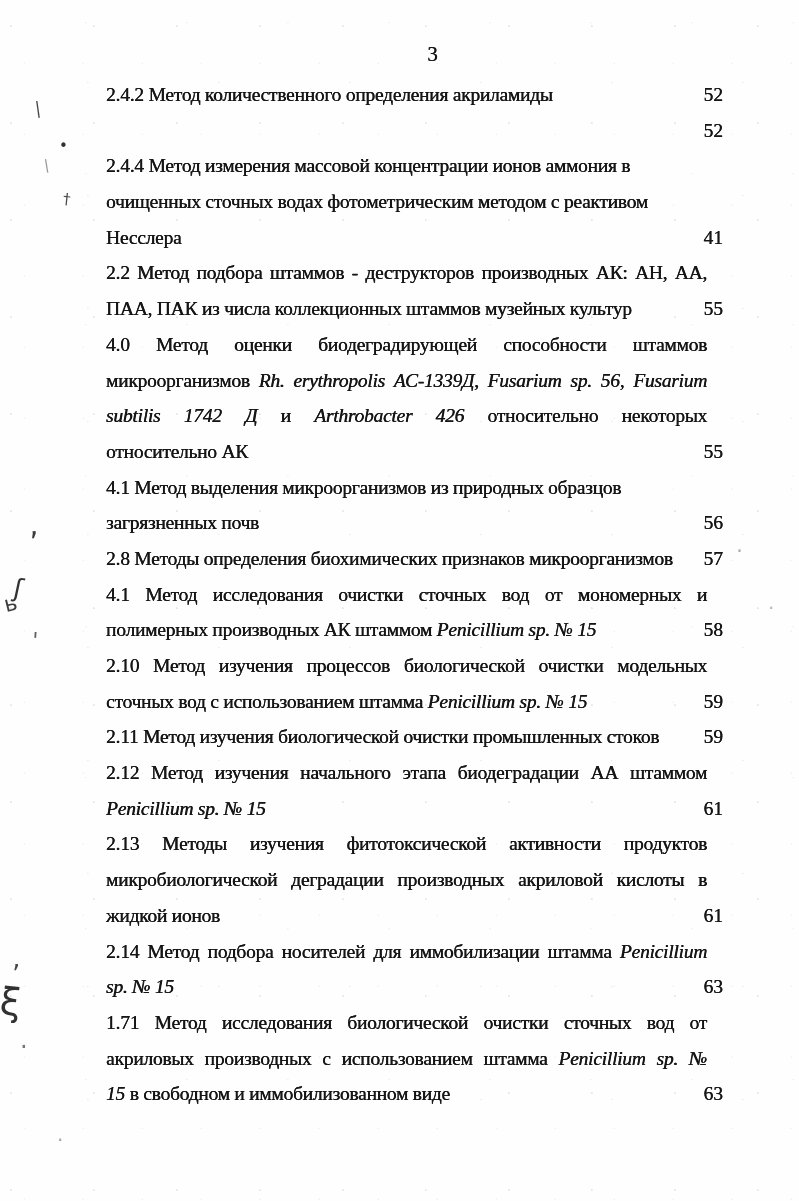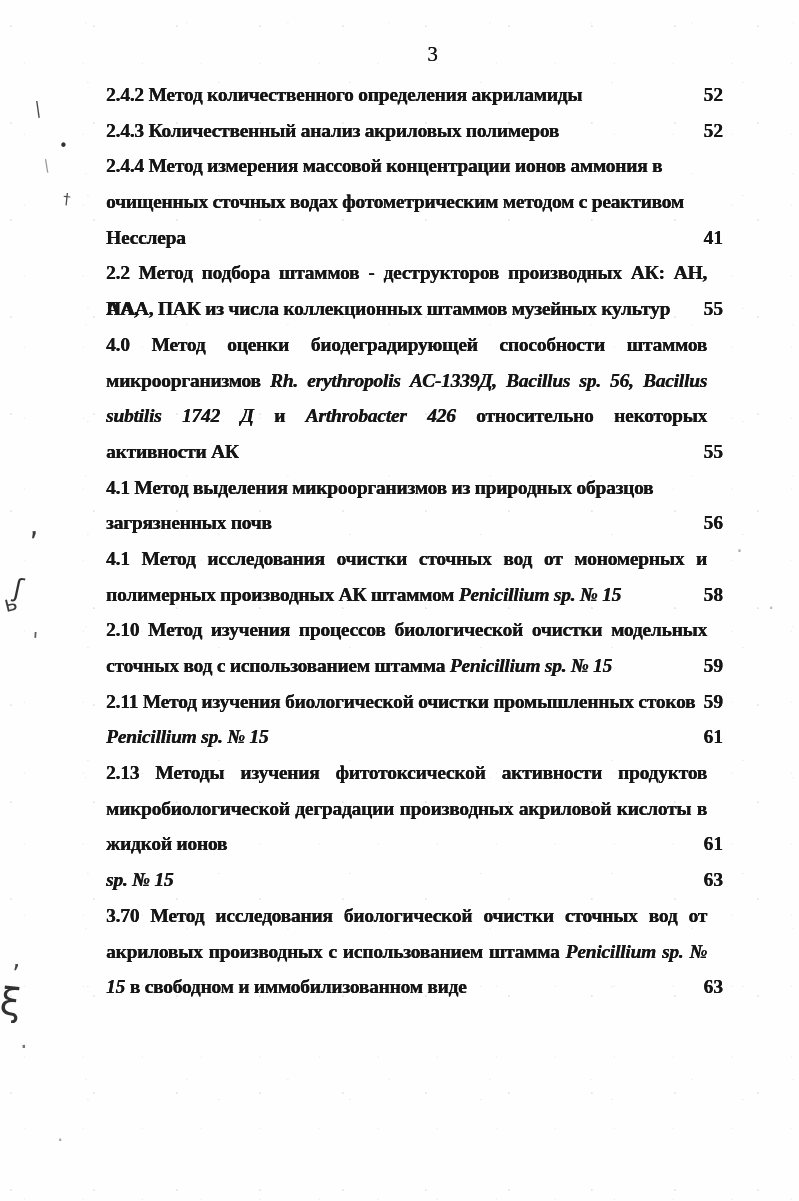--- a/index.html
+++ b/index.html
@@ -19,21 +19,21 @@
     color:#161616;
   }
   .pagenum-top{
     position:absolute;left:0;top:42px;width:100%;
     box-sizing:border-box;padding-left:66px;
     text-align:center;
     font-size:21px;
     text-shadow:.35px 0 0 currentColor;
   }
   .toc{
-    position:absolute;left:106px;top:77px;width:617px;font-weight:bold;
+    position:absolute;left:106px;top:77px;width:617px;
   }
   .line{
     position:relative;
     height:35.7px;line-height:35.7px;
     font-size:19.5px;letter-spacing:-0.25px;
     white-space:nowrap;
     text-shadow:.35px 0 0 currentColor, 0 .2px .2px rgba(20,20,20,.4);
   }
   .line.just{
     white-space:normal;
@@ -59,65 +59,70 @@
 <body>
 
 <div class="sheet">
   <div class="pagenum-top">3</div>
 
   <div class="toc" id="toc">
       <div>
         <div class="line"><span>2.4.2 Метод количественного определения акриламиды</span><span class="pg">52</span></div>
       </div>
       <div>
-        <div class="line"><span>2.4.3 Количественный анализ акриловых полимеров</span><span class="pg">52</span></div>
+        <div class="line"><span class="pg">52</span></div>
       </div>
       <div>
         <div class="line"><span>2.4.4 Метод измерения массовой концентрации ионов аммония в</span></div>
         <div class="line"><span>очищенных сточных водах фотометрическим методом с реактивом</span></div>
         <div class="line"><span>Несслера</span><span class="pg">41</span></div>
       </div>
       <div>
         <div class="line just"><span>2.2 Метод подбора штаммов - деструкторов производных АК: АН, АА,</span></div>
         <div class="line"><span>ПАА, ПАК из числа коллекционных штаммов музейных культур</span><span class="pg">55</span></div>
       </div>
       <div>
         <div class="line just"><span>4.0 Метод оценки биодеградирующей способности штаммов</span></div>
-        <div class="line just"><span>микроорганизмов </span><em>Rh. erythropolis АС-1339Д, Bacillus sp. 56, Bacillus</em></div>
+        <div class="line just"><span>микроорганизмов </span><em>Rh. erythropolis АС-1339Д, Fusarium sp. 56, Fusarium</em></div>
         <div class="line just"><em>subtilis 1742 Д </em><span>и </span><em>Arthrobacter 426 </em><span>относительно некоторых</span></div>
-        <div class="line"><span>активности АК</span><span class="pg">55</span></div>
+        <div class="line"><span>относительно АК</span><span class="pg">55</span></div>
       </div>
       <div>
         <div class="line"><span>4.1 Метод выделения микроорганизмов из природных образцов</span></div>
         <div class="line"><span>загрязненных почв</span><span class="pg">56</span></div>
+      </div>
+      <div>
+        <div class="line"><span>2.8 Методы определения биохимических признаков микроорганизмов</span><span class="pg">57</span></div>
       </div>
       <div>
         <div class="line just"><span>4.1 Метод исследования очистки сточных вод от мономерных и</span></div>
         <div class="line"><span>полимерных производных АК штаммом </span><em>Penicillium sp. № 15</em><span class="pg">58</span></div>
       </div>
       <div>
         <div class="line just"><span>2.10 Метод изучения процессов биологической очистки модельных</span></div>
         <div class="line"><span>сточных вод с использованием штамма </span><em>Penicillium sp. № 15</em><span class="pg">59</span></div>
       </div>
       <div>
         <div class="line"><span>2.11 Метод изучения биологической очистки промышленных стоков</span><span class="pg">59</span></div>
       </div>
       <div>
+        <div class="line just"><span>2.12 Метод изучения начального этапа биодеградации АА штаммом</span></div>
         <div class="line"><em>Penicillium sp. № 15</em><span class="pg">61</span></div>
       </div>
       <div>
         <div class="line just"><span>2.13 Методы изучения фитотоксической активности продуктов</span></div>
         <div class="line just"><span>микробиологической деградации производных акриловой кислоты в</span></div>
         <div class="line"><span>жидкой ионов</span><span class="pg">61</span></div>
       </div>
       <div>
+        <div class="line just"><span>2.14 Метод подбора носителей для иммобилизации штамма </span><em>Penicillium</em></div>
         <div class="line"><em>sp. № 15</em><span class="pg">63</span></div>
       </div>
       <div>
-        <div class="line just"><span>3.70 Метод исследования биологической очистки сточных вод от</span></div>
+        <div class="line just"><span>1.71 Метод исследования биологической очистки сточных вод от</span></div>
         <div class="line just"><span>акриловых производных с использованием штамма </span><em>Penicillium sp. №</em></div>
         <div class="line"><em>15 </em><span>в свободном и иммобилизованном виде</span><span class="pg">63</span></div>
       </div>
     </div>
 
   <div id="marks">
       <span class="ink" style="left: 35px; top: 100px; font-size: 17px; opacity: 0.8; transform: rotate(-8deg);">|</span>
       <span class="ink" style="left: 59px; top: 139px; font-size: 15px; opacity: 0.9; transform: rotate(0deg);">•</span>
       <span class="ink" style="left: 44px; top: 158px; font-size: 16px; opacity: 0.45; transform: rotate(8deg);">\</span>
       <span class="ink" style="left: 63px; top: 192px; font-size: 15px; opacity: 0.8; transform: rotate(6deg);">†</span>

